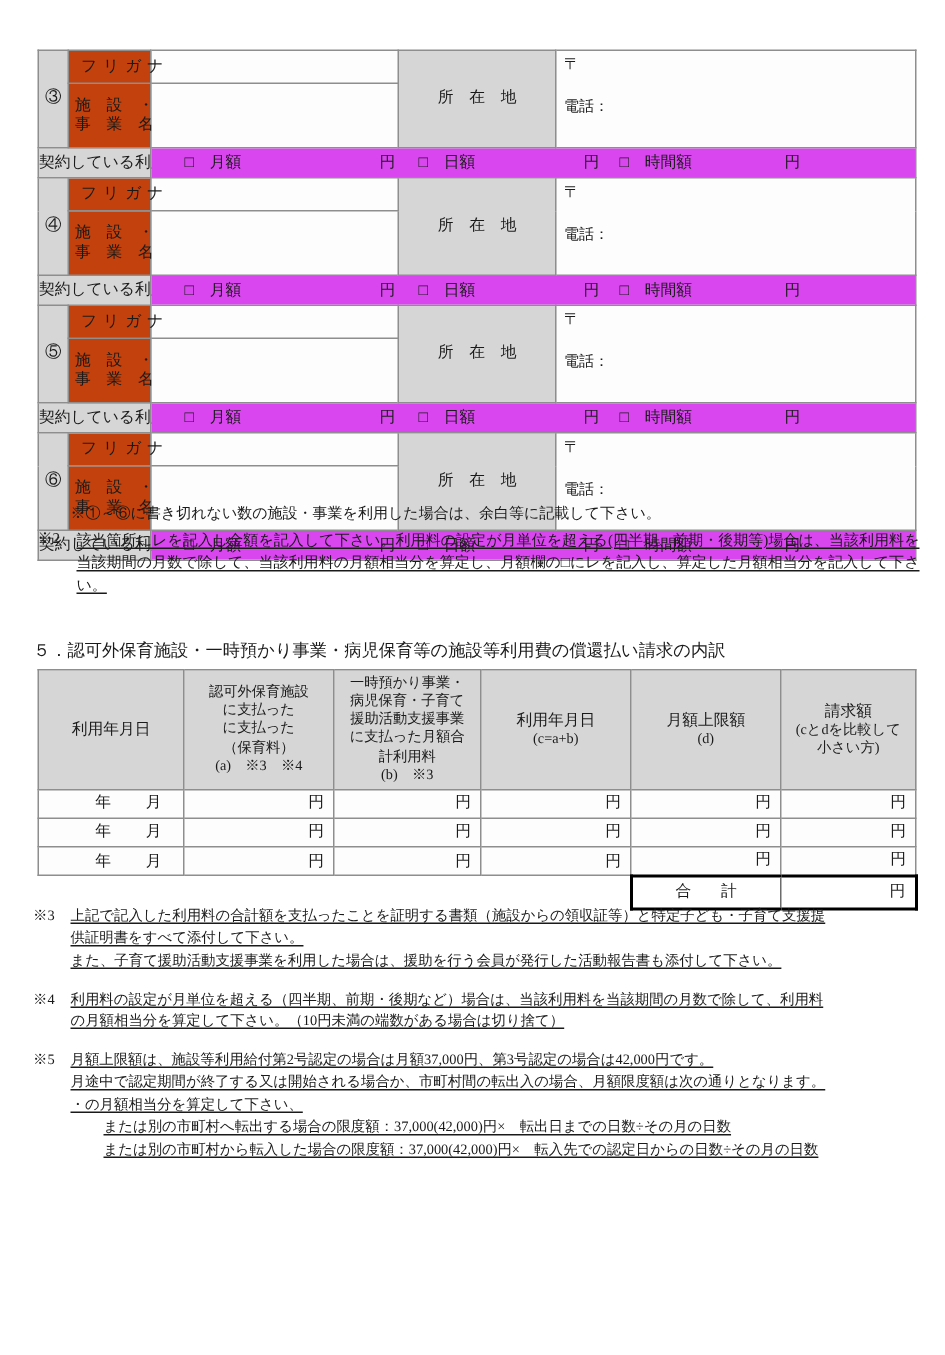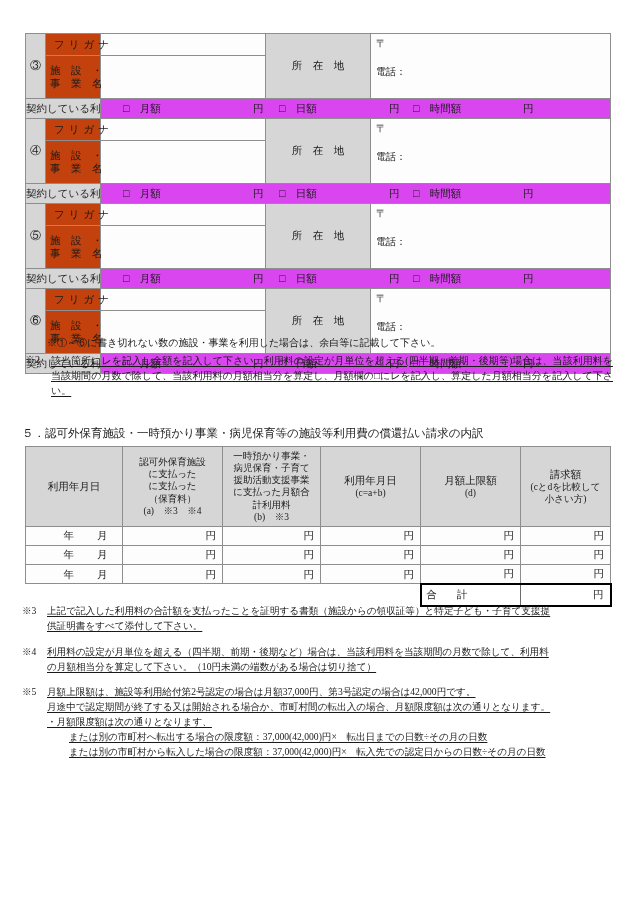--- a/index.html
+++ b/index.html
@@ -178,20 +178,21 @@
   }
   .datecell .sp2 { letter-spacing: 2.2em; padding-left: 2.2em; }
   .blankrow td {
     border: none;
     background: transparent;
     height: 20px;
   }
   .total-label {
     border: 2px solid #000000 !important;
     border-right: 1px solid #6b6b6b !important;
+    text-align: center;
     font-size: 10.5px;
     height: 18px;
   }
   .total-label .sp3 { letter-spacing: .45em; padding-left: .45em; }
   .total-value {
     border: 2px solid #000000 !important;
     border-left: 1px solid #6b6b6b !important;
     text-align: right;
     padding-right: 6px;
     font-size: 10.5px;
@@ -450,34 +451,35 @@
         </tr>
       </tbody>
   </table>
 
   <div class="footnotes">
       <div class="fn">
         <div class="fn-mark">※3</div>
         <div class="fn-body">
           <div class="u nowrap">上記で記入した利用料の合計額を支払ったことを証明する書類（施設からの領収証等）と特定子ども・子育て支援提</div>
           <div class="u nowrap">供証明書をすべて添付して下さい。</div>
+          <div class="u nowrap">また、子育て援助活動支援事業を利用した場合は、援助を行う会員が発行した活動報告書も添付して下さい。</div>
         </div>
       </div>
       <div class="fn">
         <div class="fn-mark">※4</div>
         <div class="fn-body">
           <div class="u nowrap">利用料の設定が月単位を超える（四半期、前期・後期など）場合は、当該利用料を当該期間の月数で除して、利用料</div>
           <div class="u nowrap">の月額相当分を算定して下さい。（10円未満の端数がある場合は切り捨て）</div>
         </div>
       </div>
       <div class="fn">
         <div class="fn-mark">※5</div>
         <div class="fn-body">
           <div class="u nowrap">月額上限額は、施設等利用給付第2号認定の場合は月額37,000円、第3号認定の場合は42,000円です。</div>
           <div class="u nowrap">月途中で認定期間が終了する又は開始される場合か、市町村間の転出入の場合、月額限度額は次の通りとなります。</div>
-          <div class="u nowrap">・月額限度額は次の通りとなります、</div>
+          <div class="u nowrap">・の月額相当分を算定して下さい、</div>
           <div class="u nowrap indent2">または別の市町村へ転出する場合の限度額：37,000(42,000)円×　転出日までの日数÷その月の日数</div>
           <div class="u nowrap indent2">または別の市町村から転入した場合の限度額：37,000(42,000)円×　転入先での認定日からの日数÷その月の日数</div>
         </div>
       </div>
     </div>
 
 </div>
 
 </body></html>

